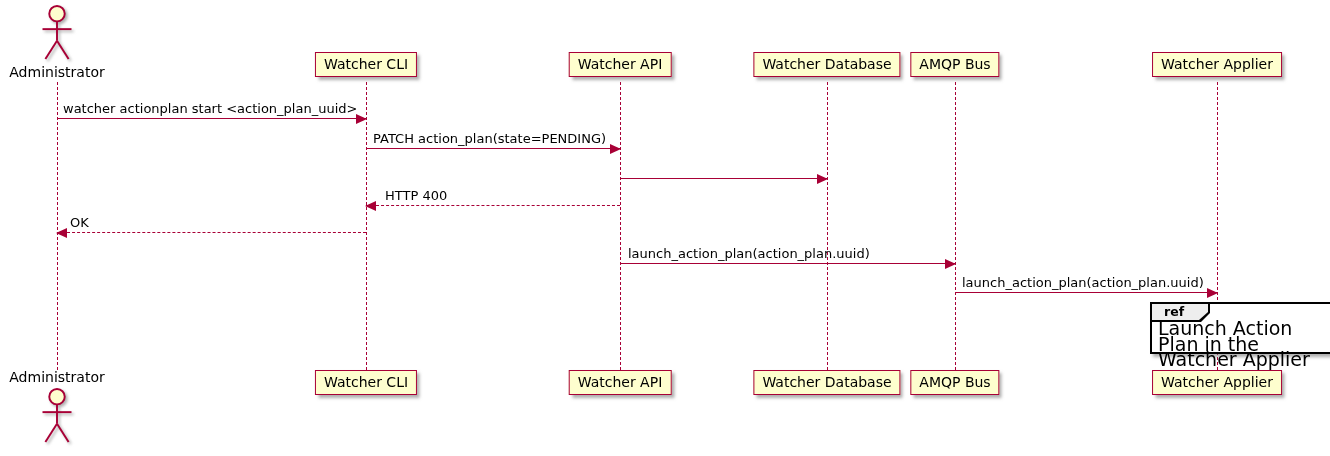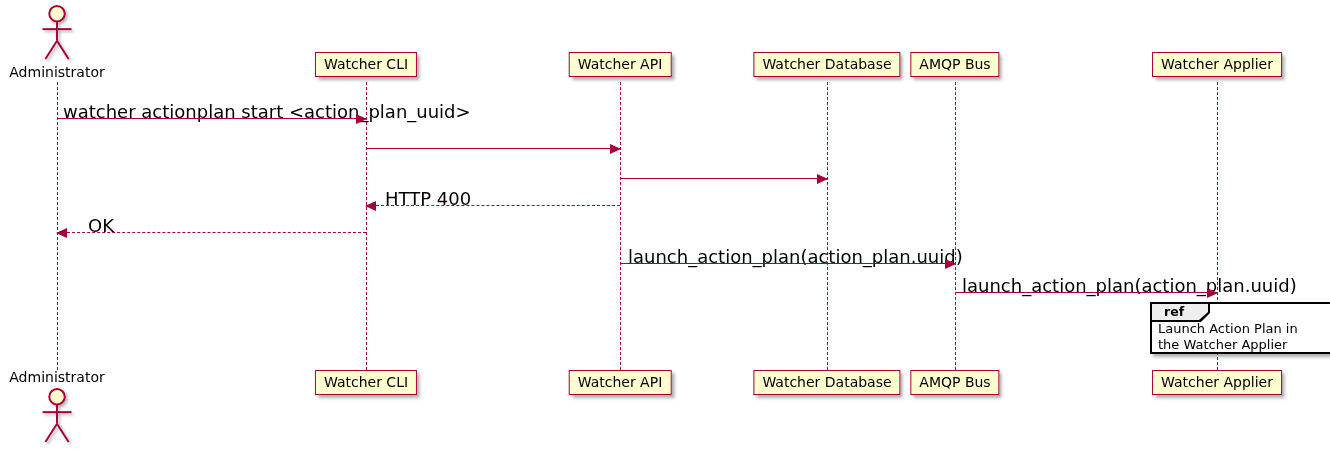--- a/index.html
+++ b/index.html
@@ -22,33 +22,33 @@
   .actor-svg{position:absolute;width:40px;height:58px;filter:drop-shadow(2.5px 2.5px 1.5px rgba(120,120,120,0.6));z-index:3;}
   .actor-label{position:absolute;transform:translateX(-50%);font-size:14px;white-space:nowrap;z-index:3;text-align:center;}
   .msg-line{position:absolute;height:0;border-top:1px solid #A80036;z-index:2;}
   .msg-line.dashed{border-top-style:dashed;}
   .arrow-r{position:absolute;right:-1px;top:-5px;width:0;height:0;
     border-style:solid;border-width:5px 0 5px 11px;
     border-color:transparent transparent transparent #A80036;}
   .arrow-l{position:absolute;left:-1px;top:-5px;width:0;height:0;
     border-style:solid;border-width:5px 11px 5px 0;
     border-color:transparent #A80036 transparent transparent;}
-  .msg-label{position:absolute;font-size:18px;white-space:nowrap;z-index:2;}
+  .msg-label{position:absolute;font-size:13px;white-space:nowrap;z-index:2;}
   .ref-box{
     position:absolute;left:1150px;top:302px;width:170px;height:48px;
     background:#ffffff;border:2px solid #000;z-index:4;
     box-shadow:3px 3px 3px rgba(110,110,110,0.55);
     padding-left:18px;
   }
   .ref-tab-outer{position:absolute;left:0;top:0;width:58px;height:18px;background:#000;
     clip-path:polygon(0 0,100% 0,100% 50%,calc(100% - 9px) 100%,0 100%);}
   .ref-tab-inner{position:absolute;left:0;top:0;width:56px;height:16px;background:#EEEEEE;
     clip-path:polygon(0 0,100% 0,100% 50%,calc(100% - 9px) 100%,0 100%);}
   .ref-keyword{position:absolute;left:12px;top:0px;font-size:12.5px;font-weight:bold;z-index:1;}
-  .ref-text{position:absolute;left:6px;top:17px;width:160px;font-size:13px;line-height:15.5px;}
+  .ref-text{position:absolute;left:6px;top:17px;width:160px;font-size:19px;line-height:15.5px;}
 </style>
 </head>
 <body>
 
 <div id="diagram">
 
   <div class="lifeline" style="left:57px"></div>
   <div class="lifeline" style="left:366px"></div>
   <div class="lifeline" style="left:620px"></div>
   <div class="lifeline" style="left:827px"></div>
@@ -68,34 +68,35 @@
   <div class="pbox top" style="left:620px">Watcher API</div>
   <div class="pbox top" style="left:827px">Watcher Database</div>
   <div class="pbox top" style="left:955px">AMQP Bus</div>
   <div class="pbox top" style="left:1217px">Watcher Applier</div>
 
   <div class="msg-label" style="left:63px;top:101px">watcher actionplan start &lt;action_plan_uuid&gt;</div>
   <div class="msg-line" style="left:57px;top:118px;width:309px">
     <span class="arrow-r"></span>
   </div>
 
+  <div class="msg-label" style="left:373px;top:131px">PATCH action_plan(state=PENDING)</div>
   <div class="msg-line" style="left:366px;top:148px;width:254px">
     <span class="arrow-r"></span>
   </div>
 
   <div class="msg-line" style="left:620px;top:178px;width:207px">
     <span class="arrow-r"></span>
   </div>
 
   <div class="msg-label" style="left:385px;top:188px">HTTP 400</div>
   <div class="msg-line dashed" style="left:366px;top:205px;width:254px">
     <span class="arrow-l"></span>
   </div>
 
-  <div class="msg-label" style="left:88px;top:215px">OK</div>
+  <div class="msg-label" style="left:70px;top:215px">OK</div>
   <div class="msg-line dashed" style="left:57px;top:232px;width:309px">
     <span class="arrow-l"></span>
   </div>
 
   <div class="msg-label" style="left:628px;top:246px">launch_action_plan(action_plan.uuid)</div>
   <div class="msg-line" style="left:620px;top:263px;width:335px">
     <span class="arrow-r"></span>
   </div>
 
   <div class="msg-label" style="left:962px;top:275px">launch_action_plan(action_plan.uuid)</div>

